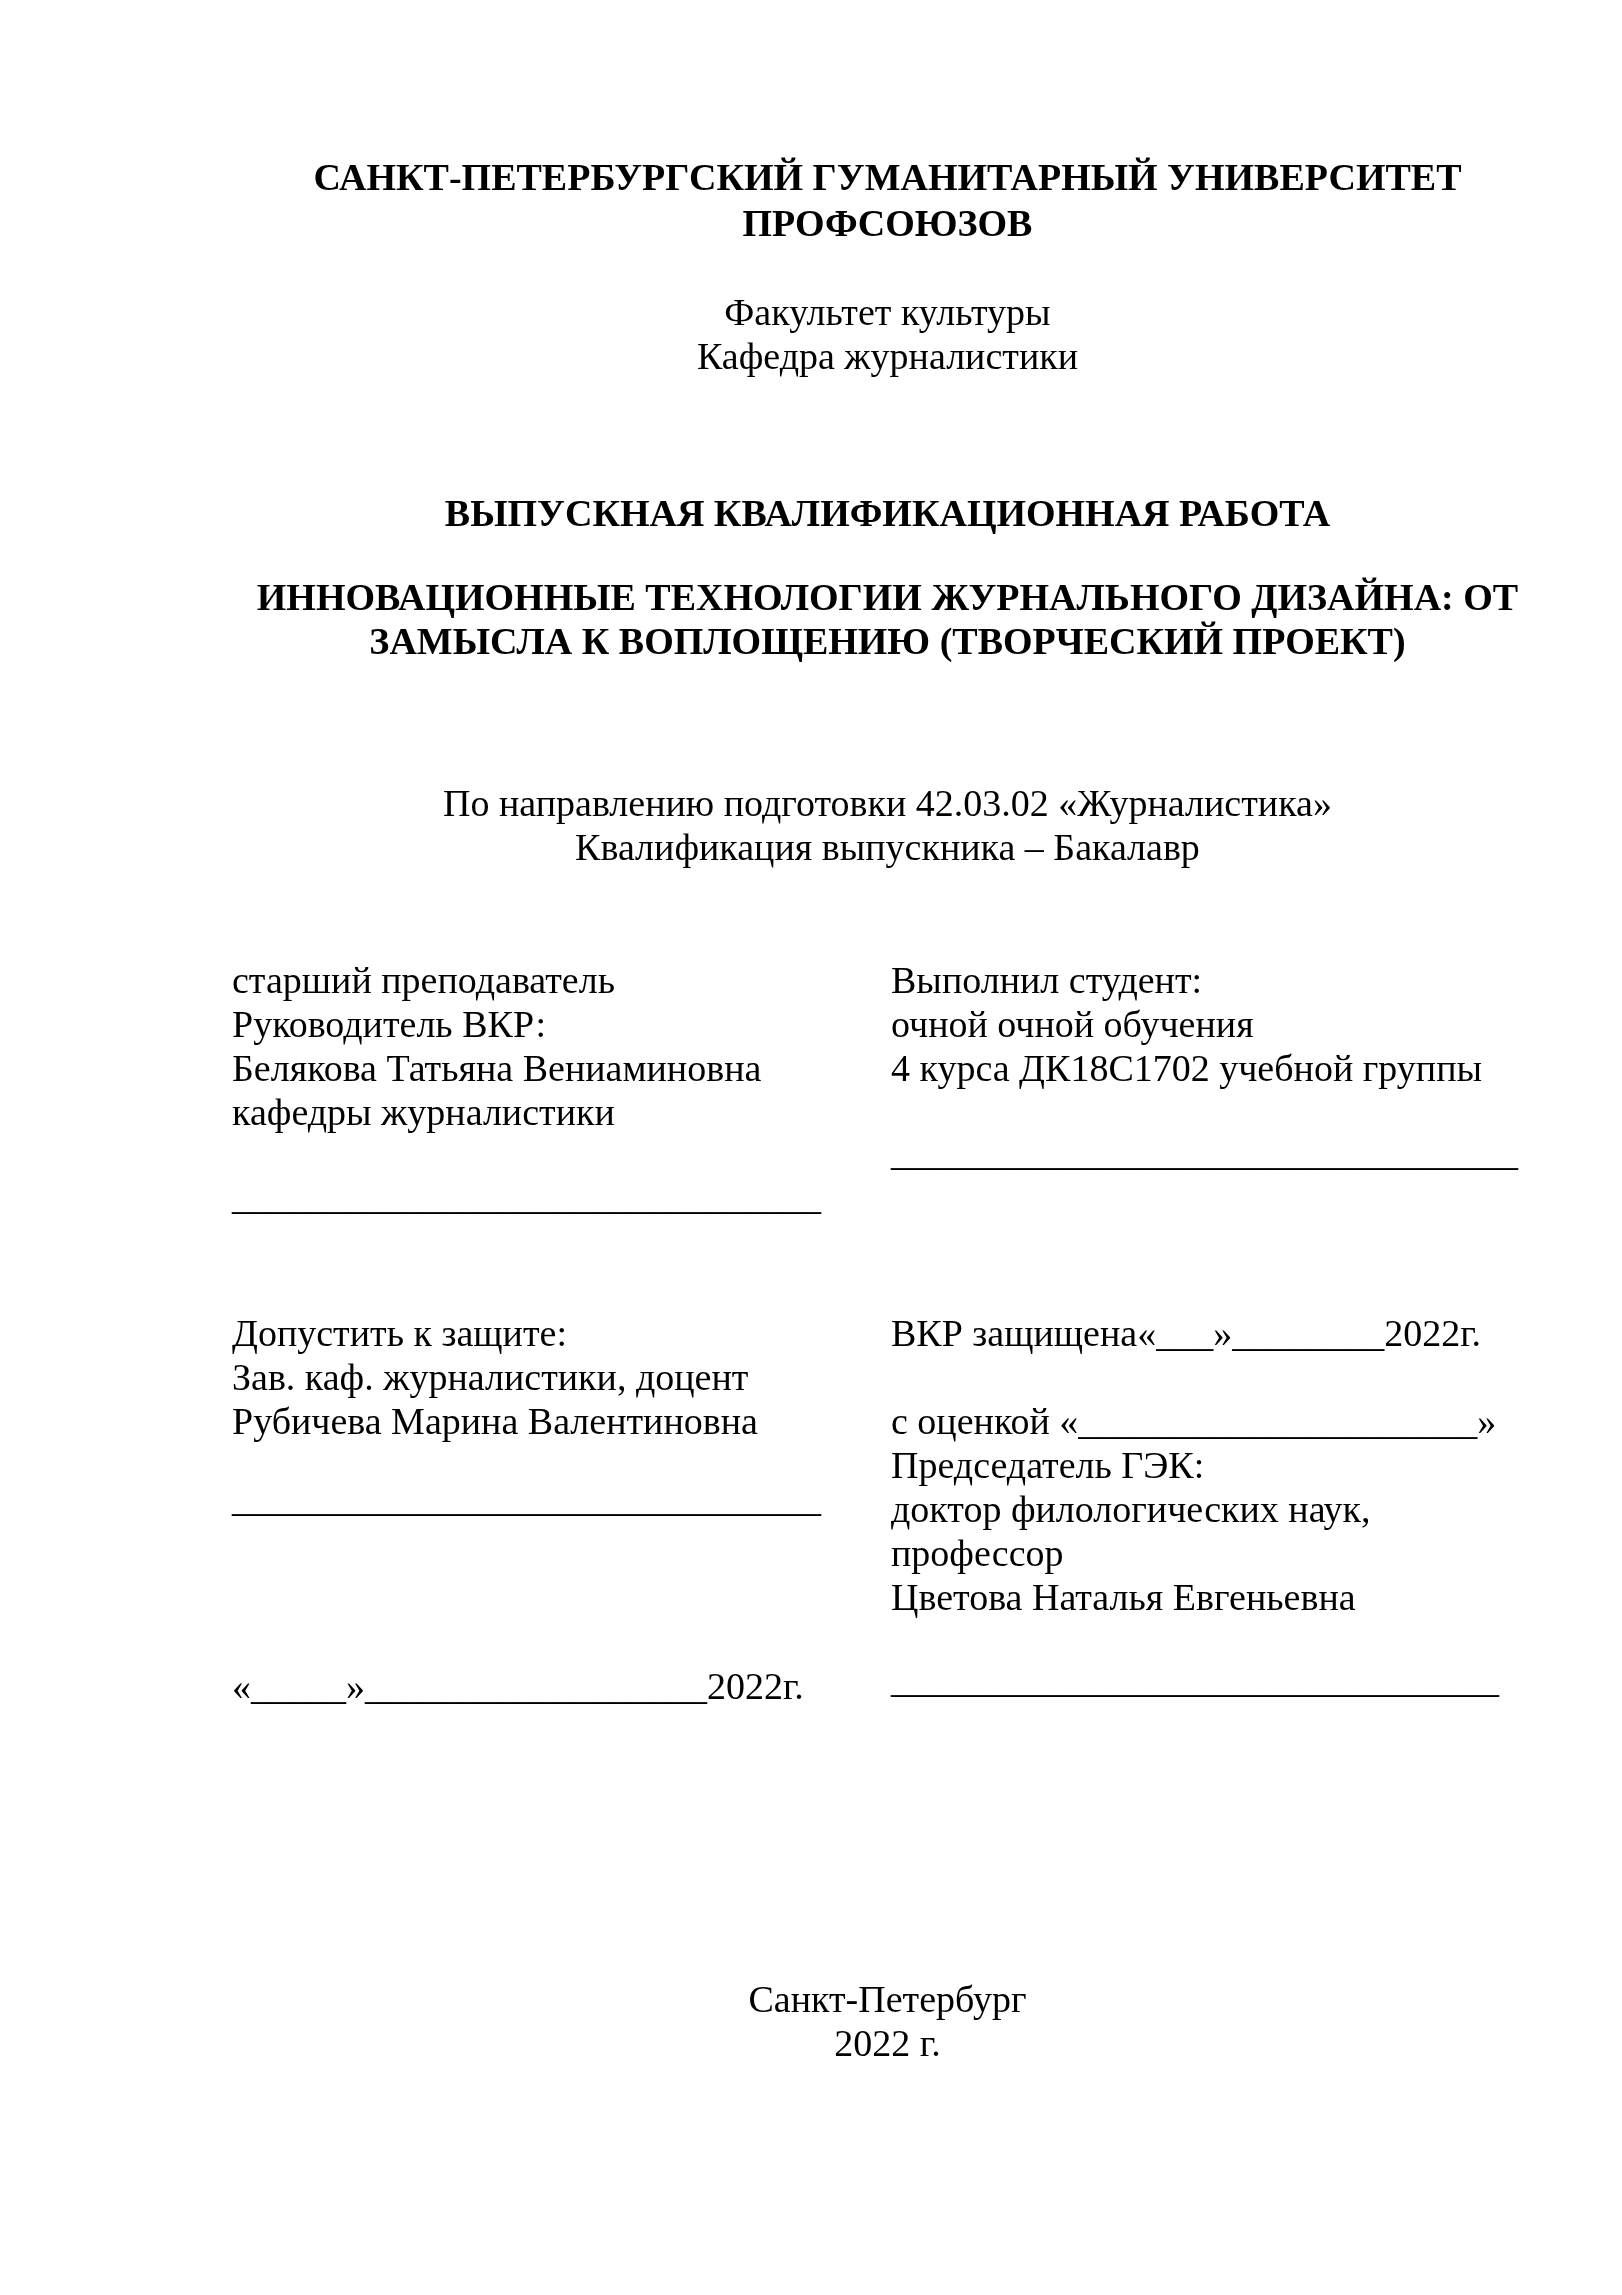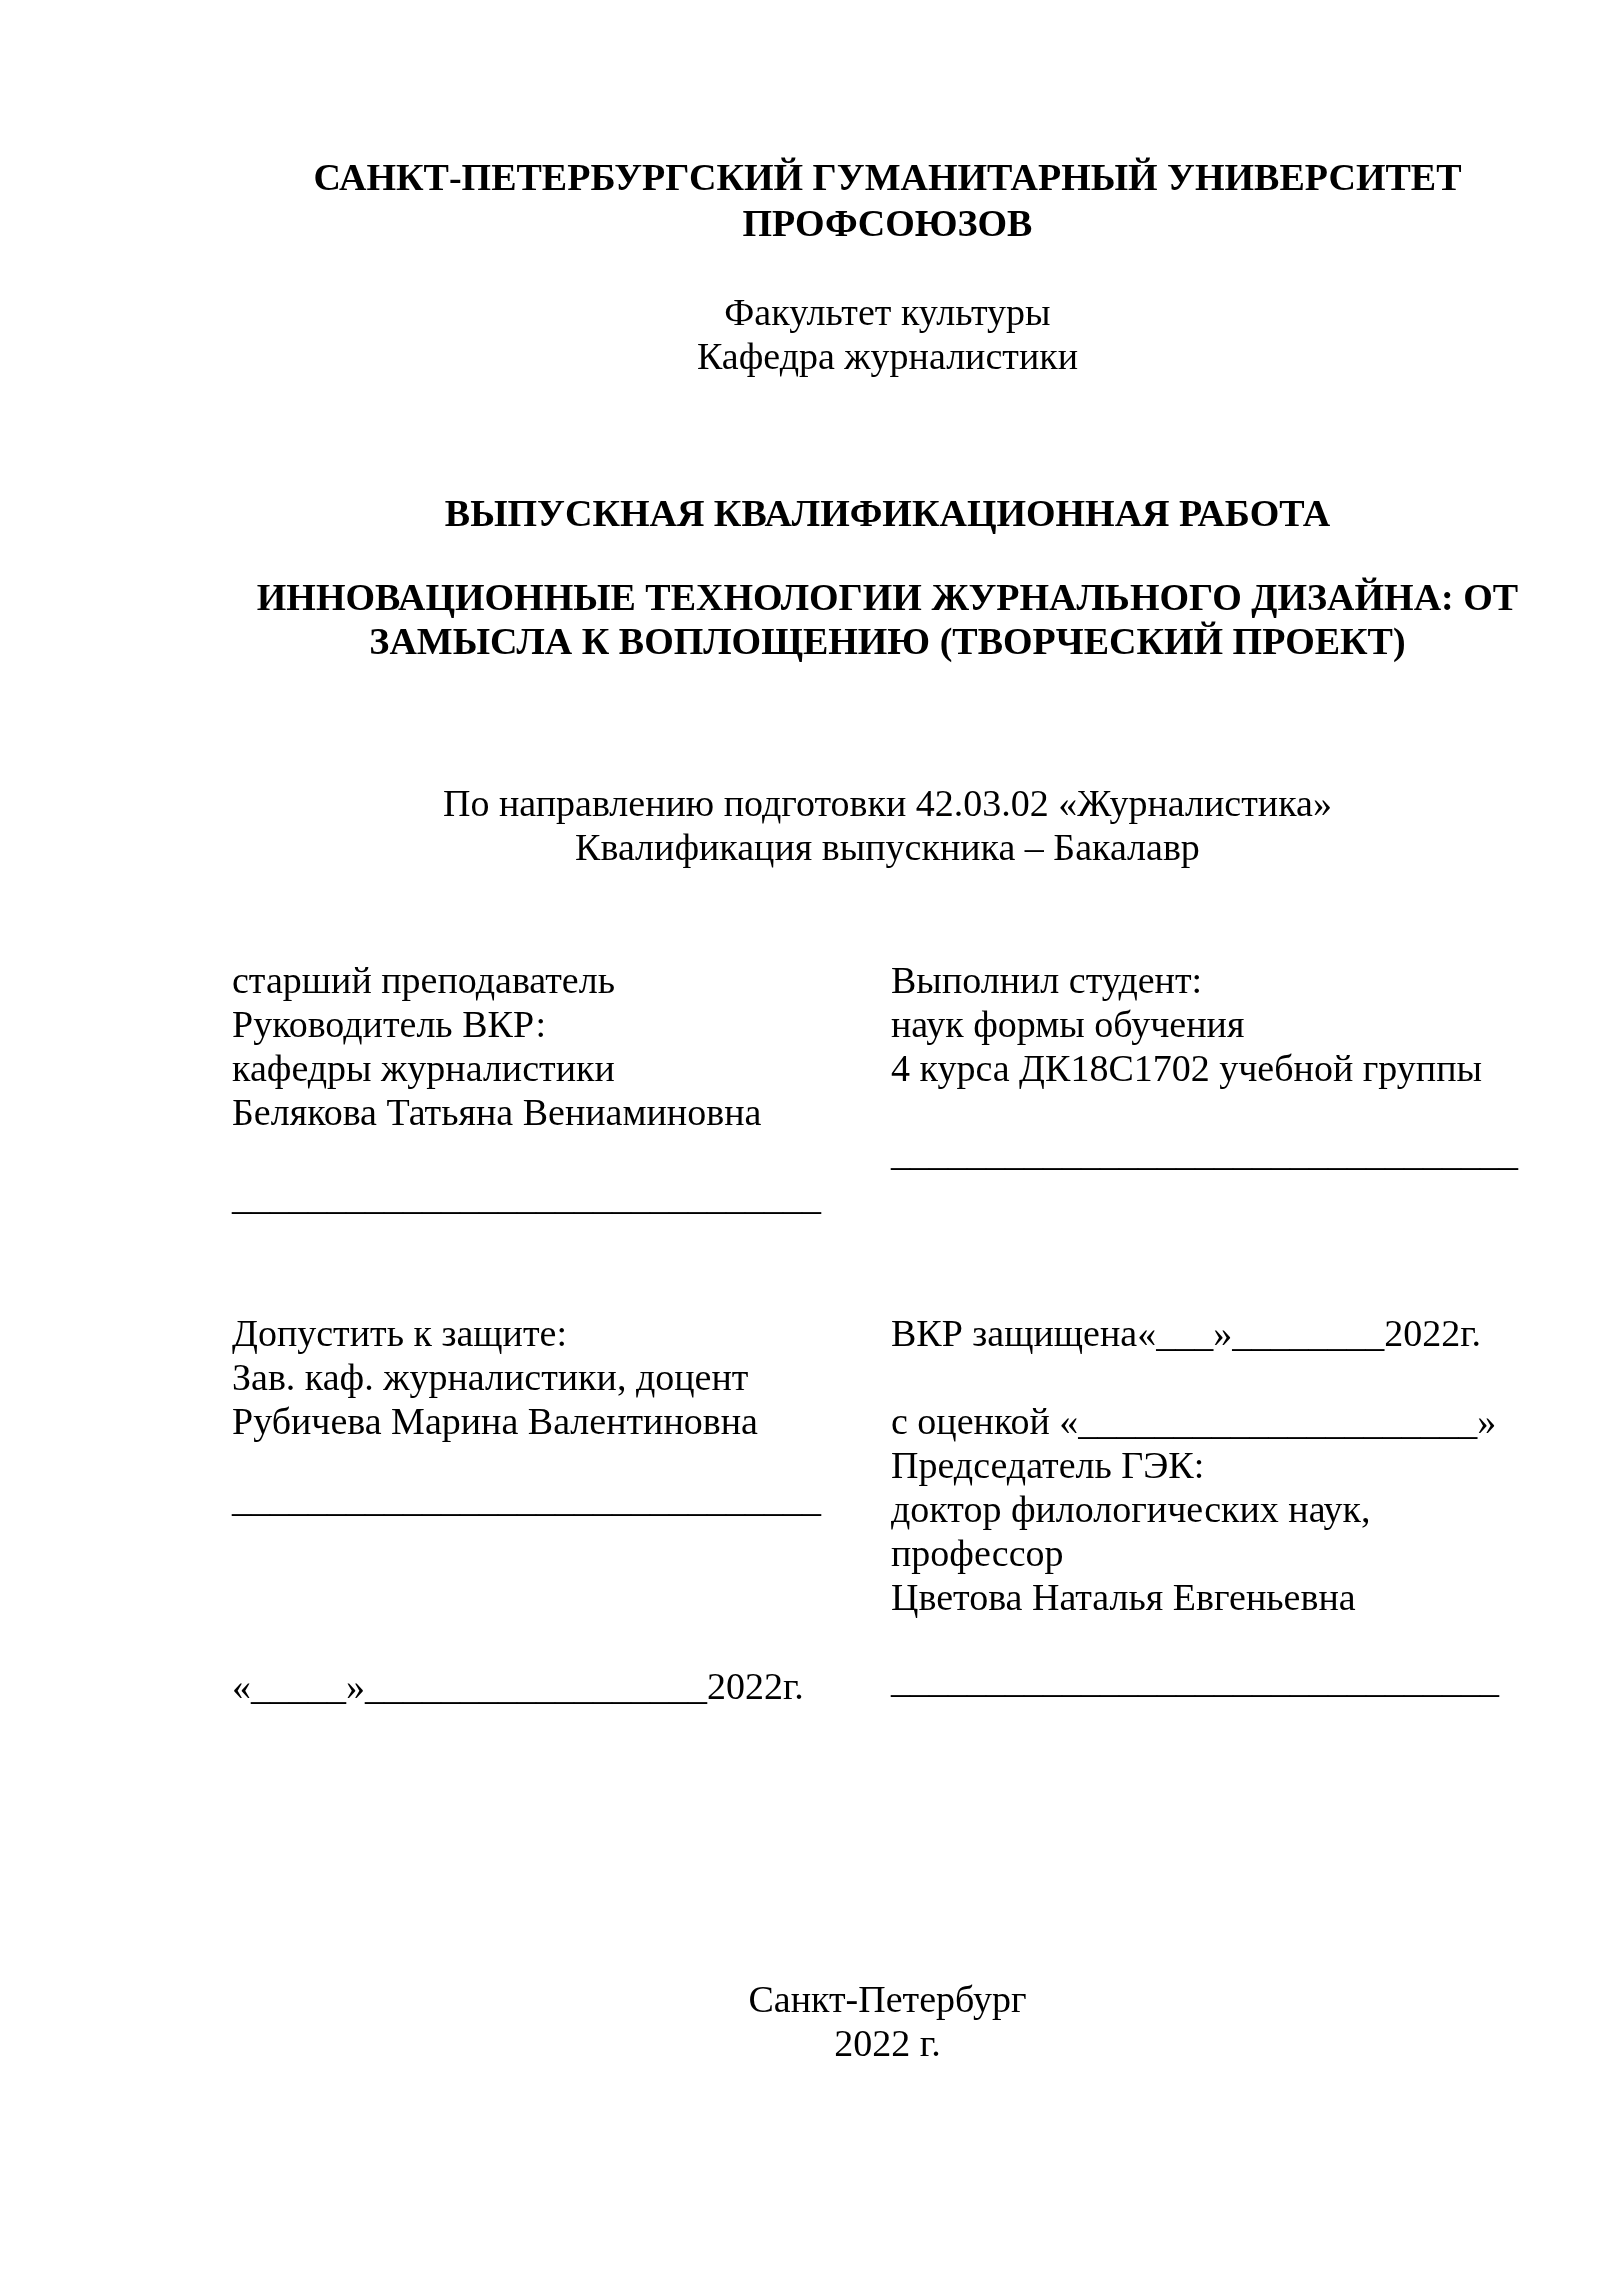--- a/index.html
+++ b/index.html
@@ -55,29 +55,29 @@
   <div class="abs centered bold tline" style="top:575px;">ИННОВАЦИОННЫЕ ТЕХНОЛОГИИ ЖУРНАЛЬНОГО ДИЗАЙНА: ОТ ЗАМЫСЛА К ВОПЛОЩЕНИЮ (ТВОРЧЕСКИЙ ПРОЕКТ)</div>
 
   <div class="abs centered" style="top:781px;">
     <div class="line" style="white-space:normal;">По направлению подготовки 42.03.02 «Журналистика»</div>
     <div class="line" style="white-space:normal;">Квалификация выпускника – Бакалавр</div>
   </div>
 
   <div class="abs col-left" style="top:958px;">
     <div class="line">старший преподаватель</div>
     <div class="line">Руководитель ВКР:</div>
+    <div class="line">Белякова Татьяна Вениаминовна</div>
     <div class="line">кафедры журналистики</div>
-    <div class="line">Белякова Татьяна Вениаминовна</div>
     <div class="sp51"></div>
     <div class="line">_______________________________</div>
   </div>
 
   <div class="abs col-right" style="top:958px;">
     <div class="line">Выполнил студент:</div>
-    <div class="line">наук формы обучения</div>
+    <div class="line">очной очной обучения</div>
     <div class="line">4 курса ДК18С1702 учебной группы</div>
     <div class="sp51"></div>
     <div class="line">_________________________________</div>
   </div>
 
   <div class="abs col-left" style="top:1311px;">
     <div class="line">Допустить к защите:</div>
     <div class="line">Зав. каф. журналистики, доцент</div>
     <div class="line">Рубичева Марина Валентиновна</div>
     <div class="sp42"></div>

